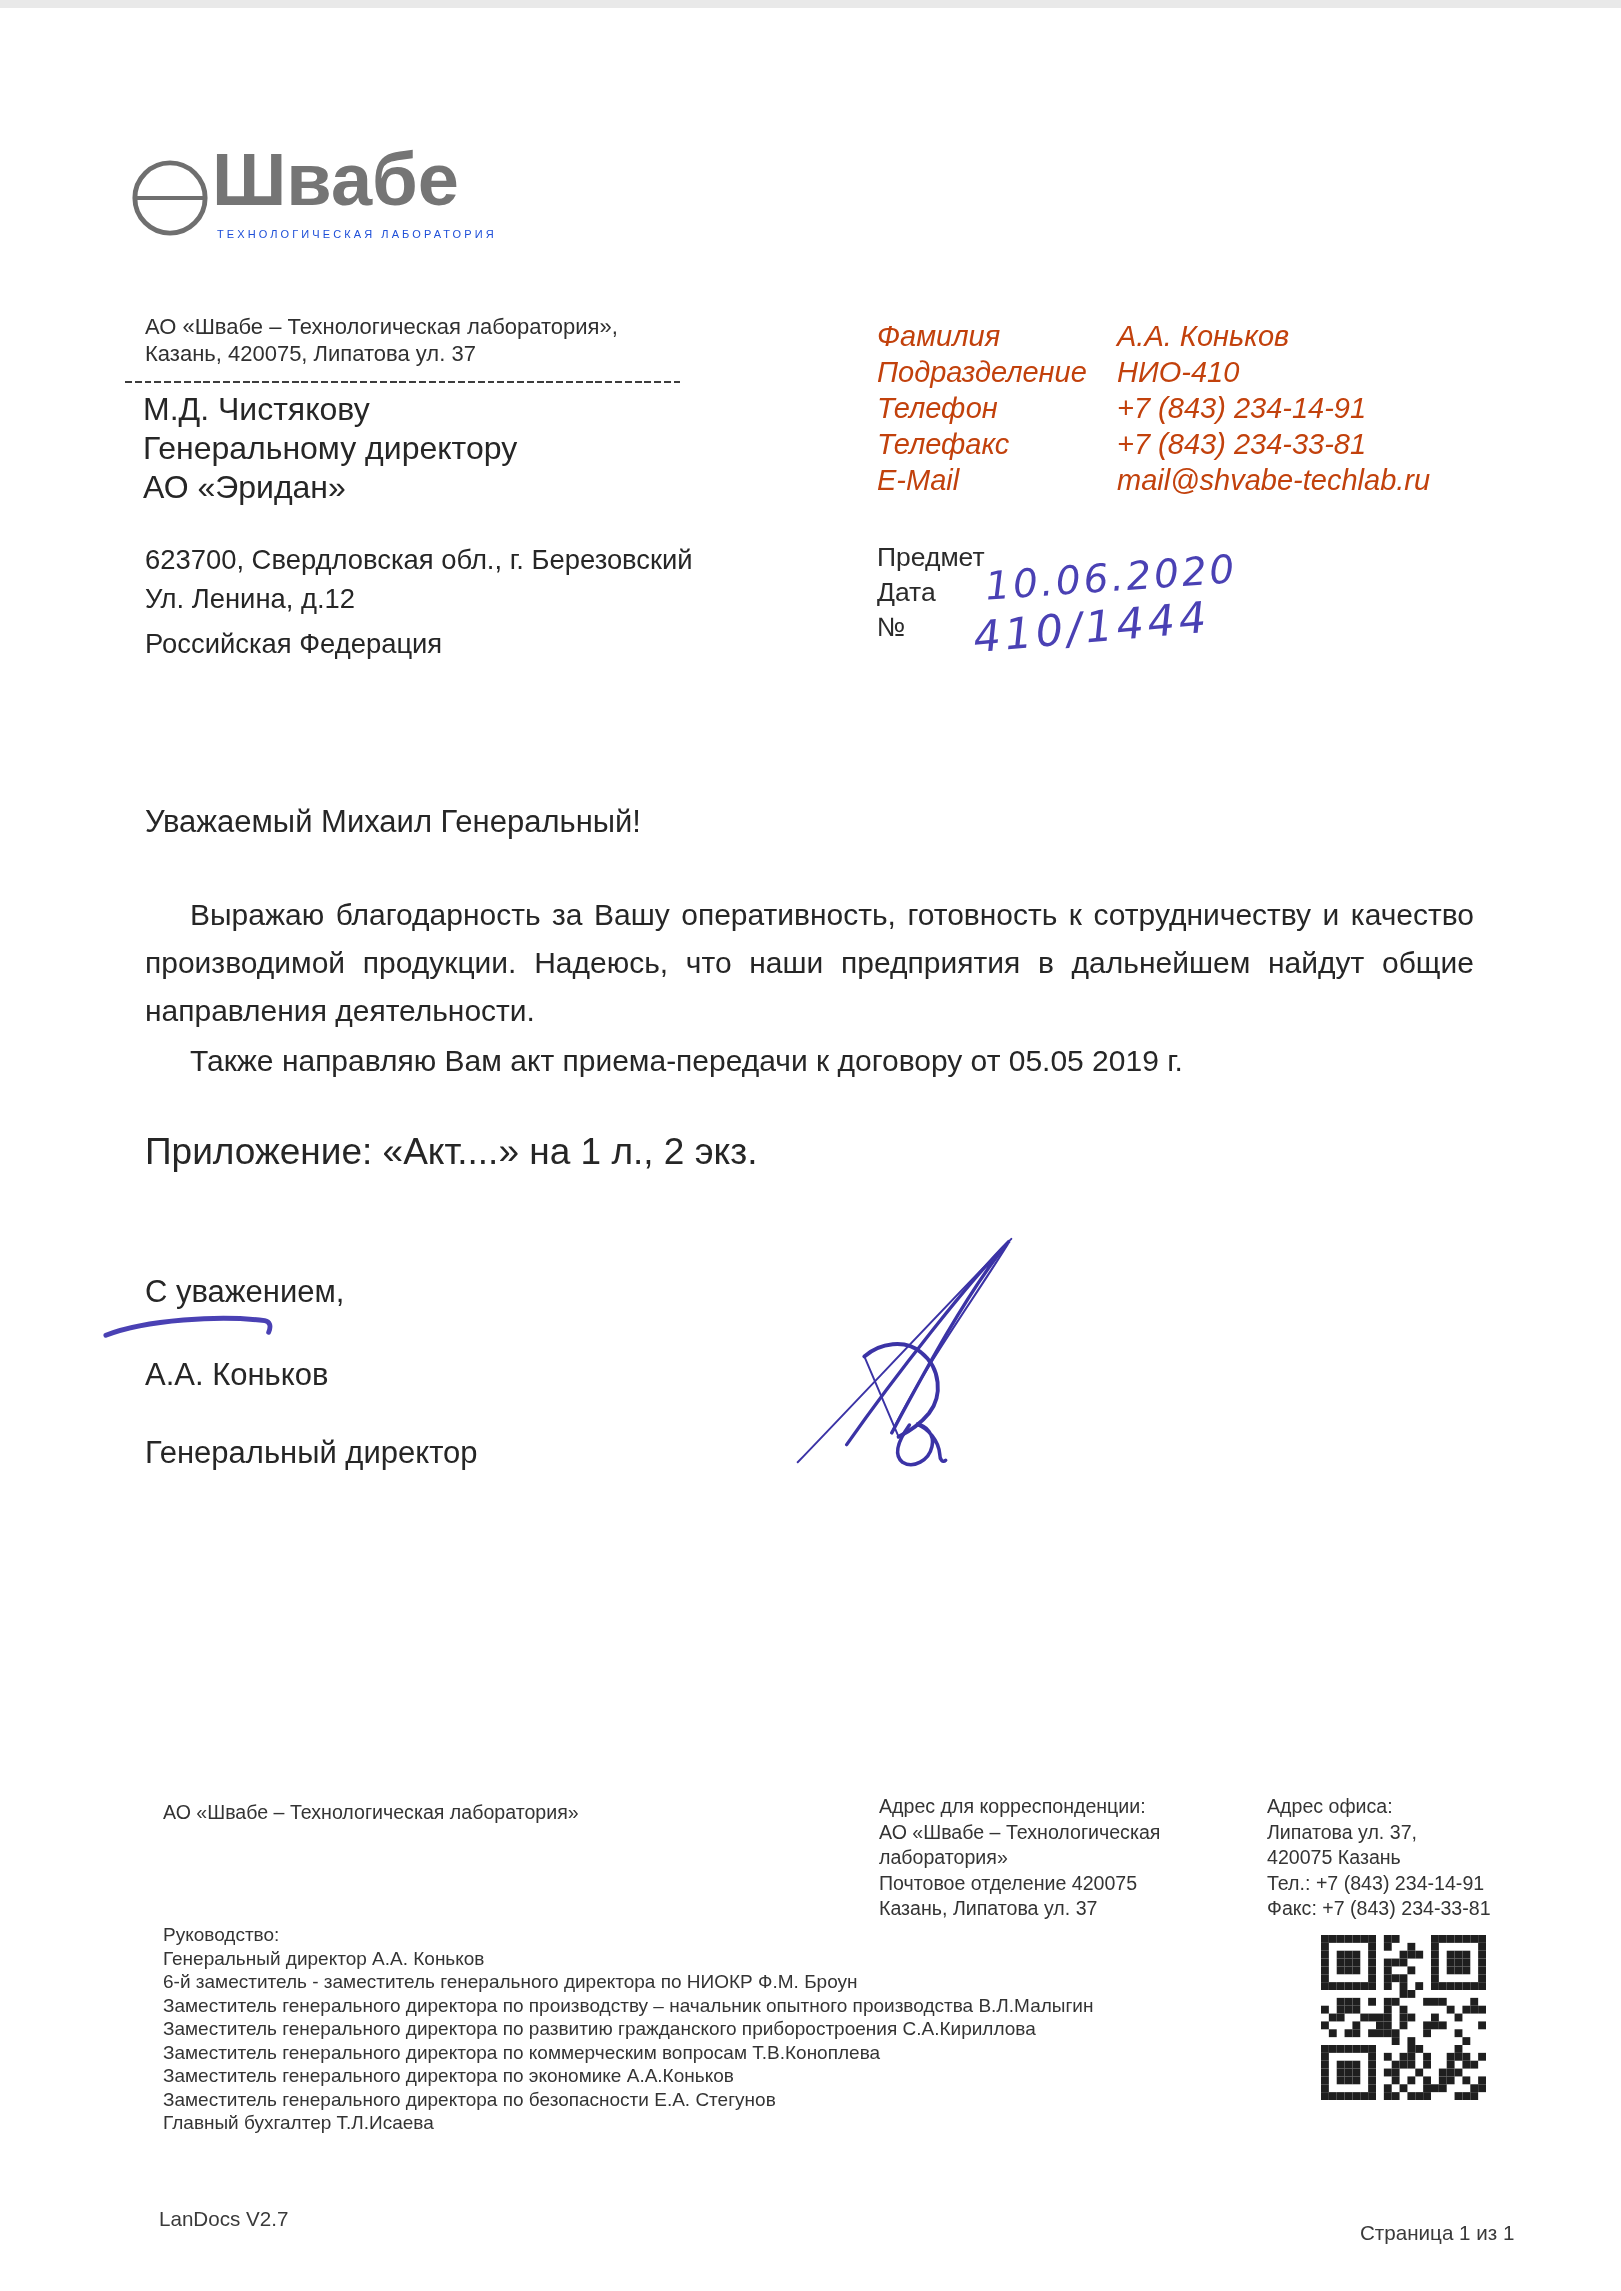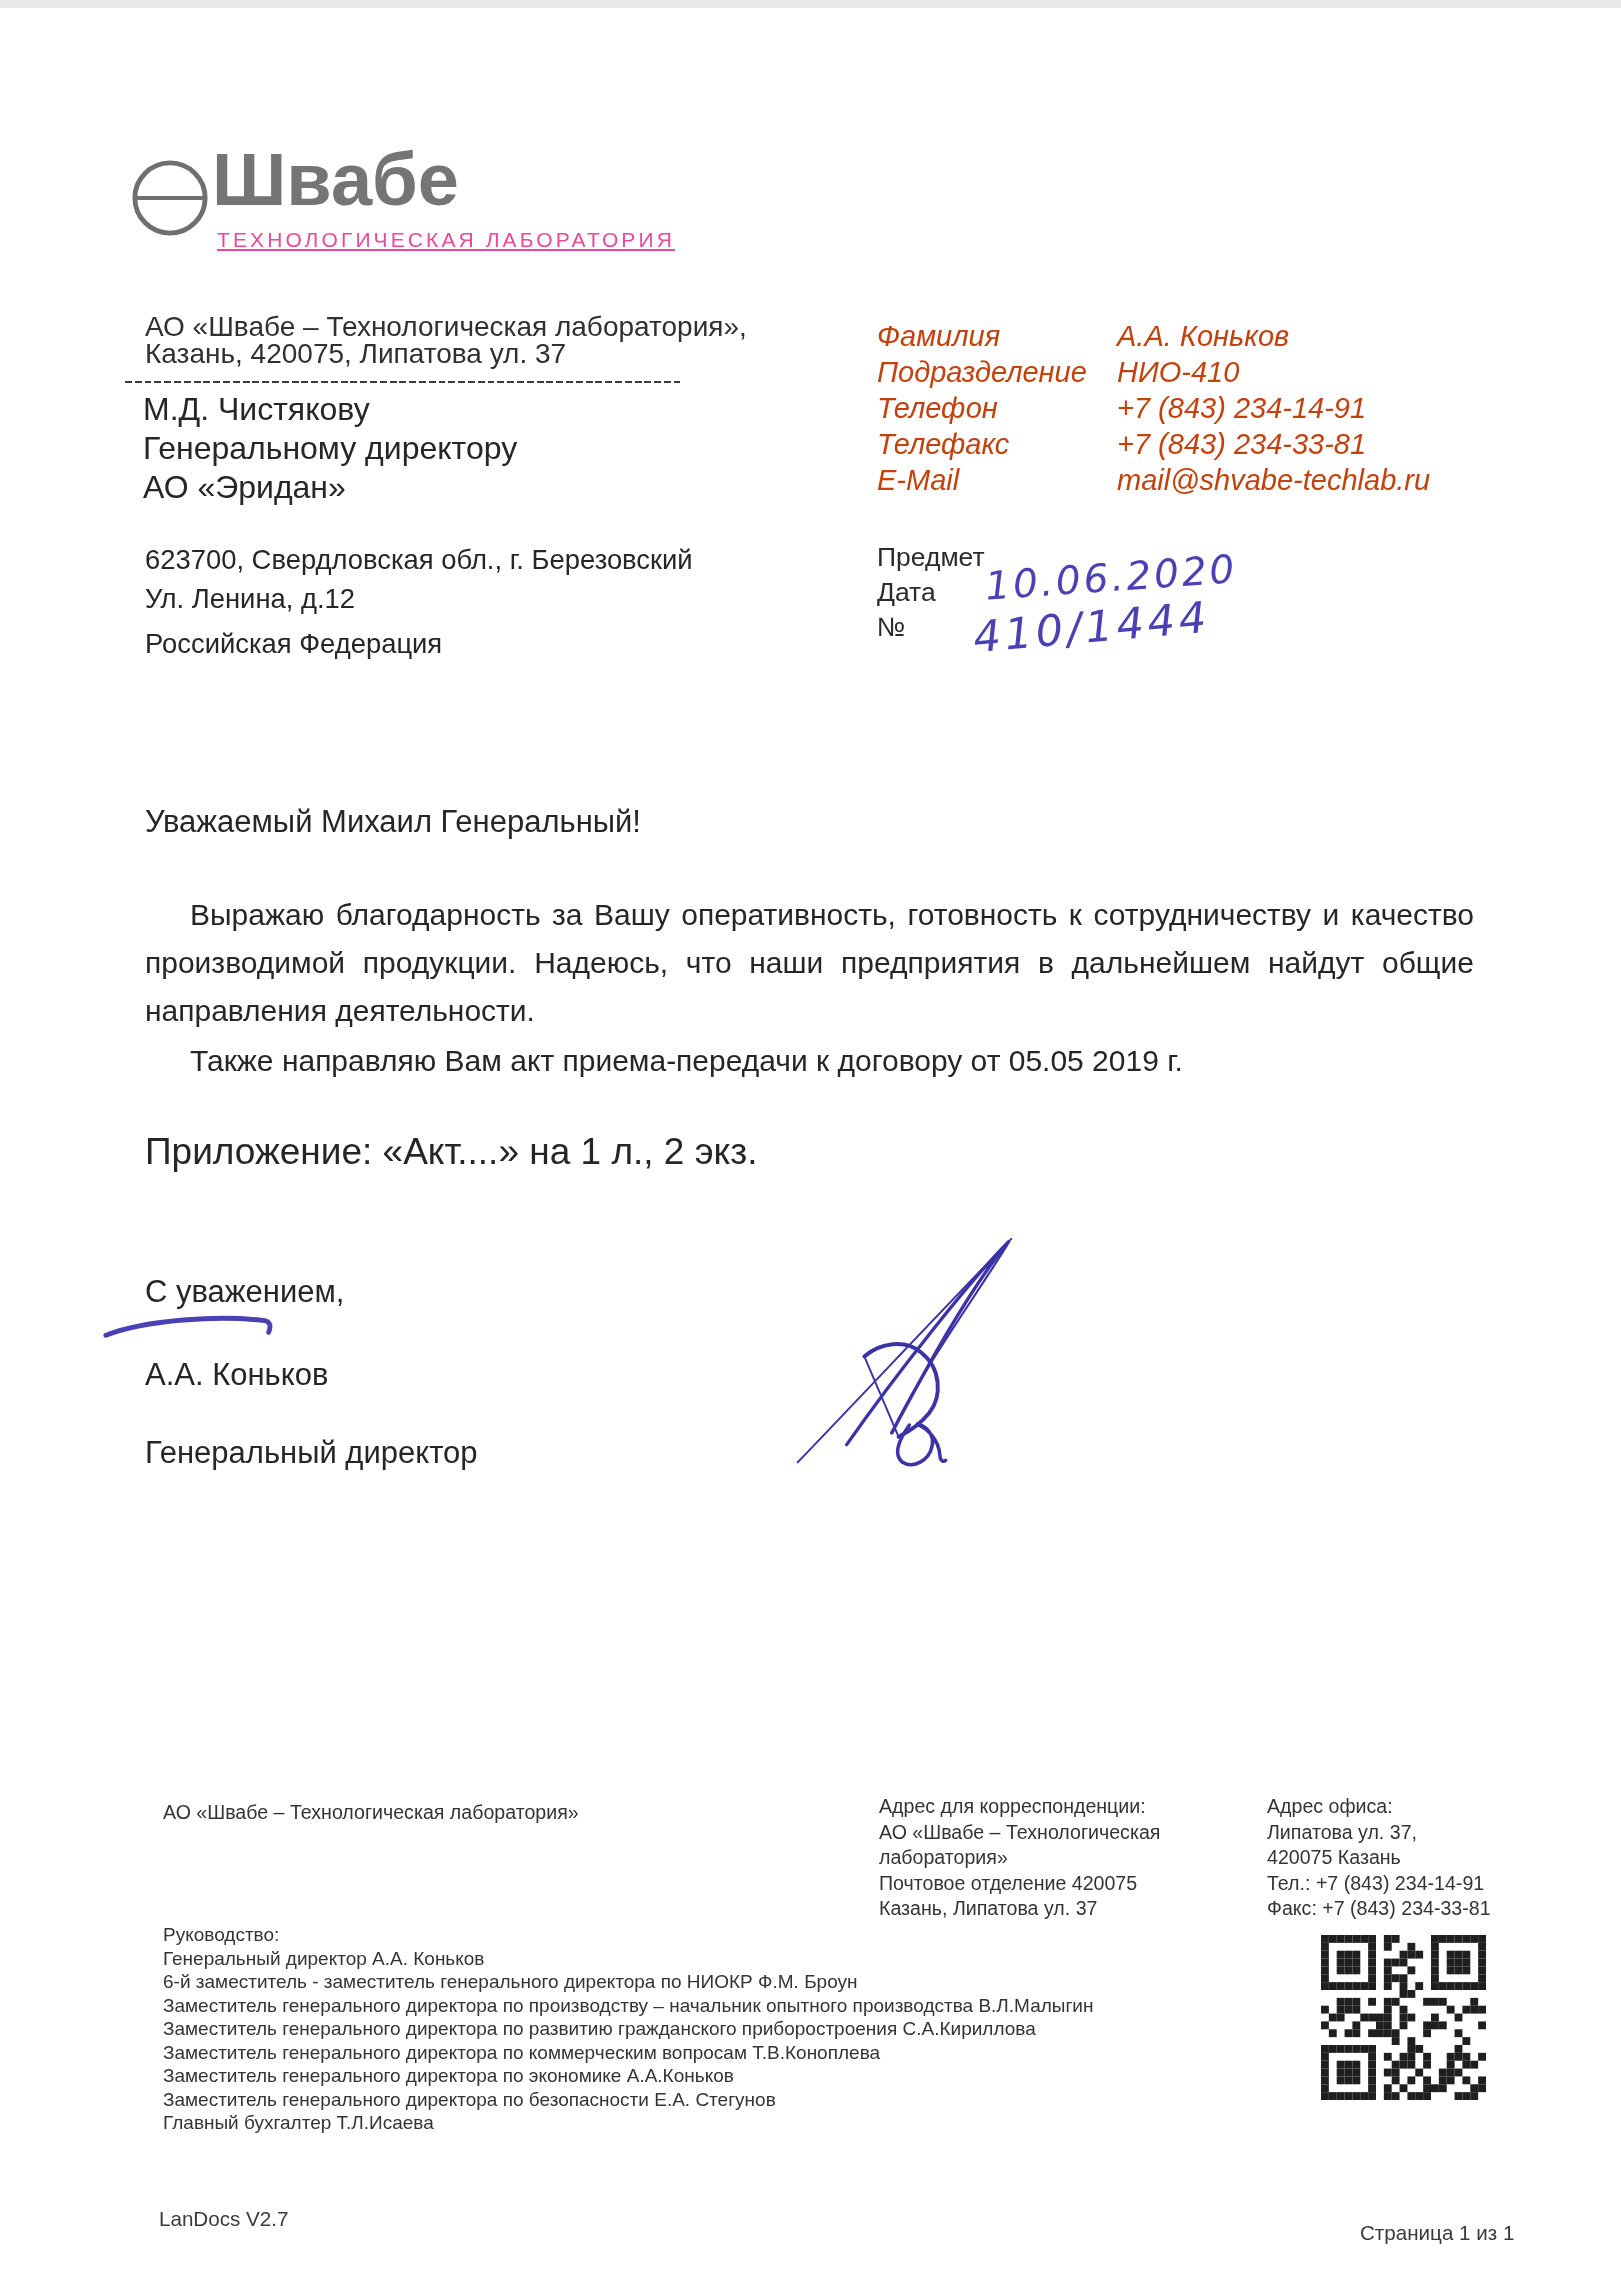--- a/index.html
+++ b/index.html
@@ -1,23 +1,23 @@
 <!DOCTYPE html>
 <html lang="ru"><head>
 <meta charset="utf-8">
 <style>
   html,body{margin:0;padding:0;background:#e9e9e9;}
   .page{position:relative;width:1621px;height:2292px;background:#ffffff;
         font-family:"Liberation Sans",sans-serif;color:#2d2d2d;overflow:hidden;margin:8px auto;}
   .abs{position:absolute;}
   
   .logo-name{font-size:74px;font-weight:bold;color:#757575;letter-spacing:0px;line-height:1;}
-  .logo-tagline{font-size:21px;color:#ec4899;letter-spacing:3.1px;white-space:nowrap;text-decoration:underline;}
-  
-  .sender{font-size:28px;line-height:26.5px;color:#303030;}
+  .logo-tagline{font-size:11px;color:#1d4ed8;letter-spacing:3.1px;white-space:nowrap;}
+  
+  .sender{font-size:22px;line-height:26.5px;color:#303030;}
   .dash-rule{height:2px;background:repeating-linear-gradient(90deg,#3c3c3c 0 6.9px,transparent 6.9px 9.8px);}
   .recipient{font-size:32px;line-height:39px;color:#262626;}
   .addr{font-size:27.4px;line-height:39px;color:#262626;}
   
   .meta-row{display:flex;font-size:29px;color:#c2410c;height:36px;align-items:flex-start;font-style:italic;}
   .meta-label{width:240px;}
   .subj-row{font-size:26.5px;color:#2b2b2b;height:35px;}
   .hand{font-family:"DejaVu Sans",sans-serif;font-style:italic;color:#4a41b4;white-space:nowrap;}
   
   .salutation{font-size:31px;color:#262626;}

